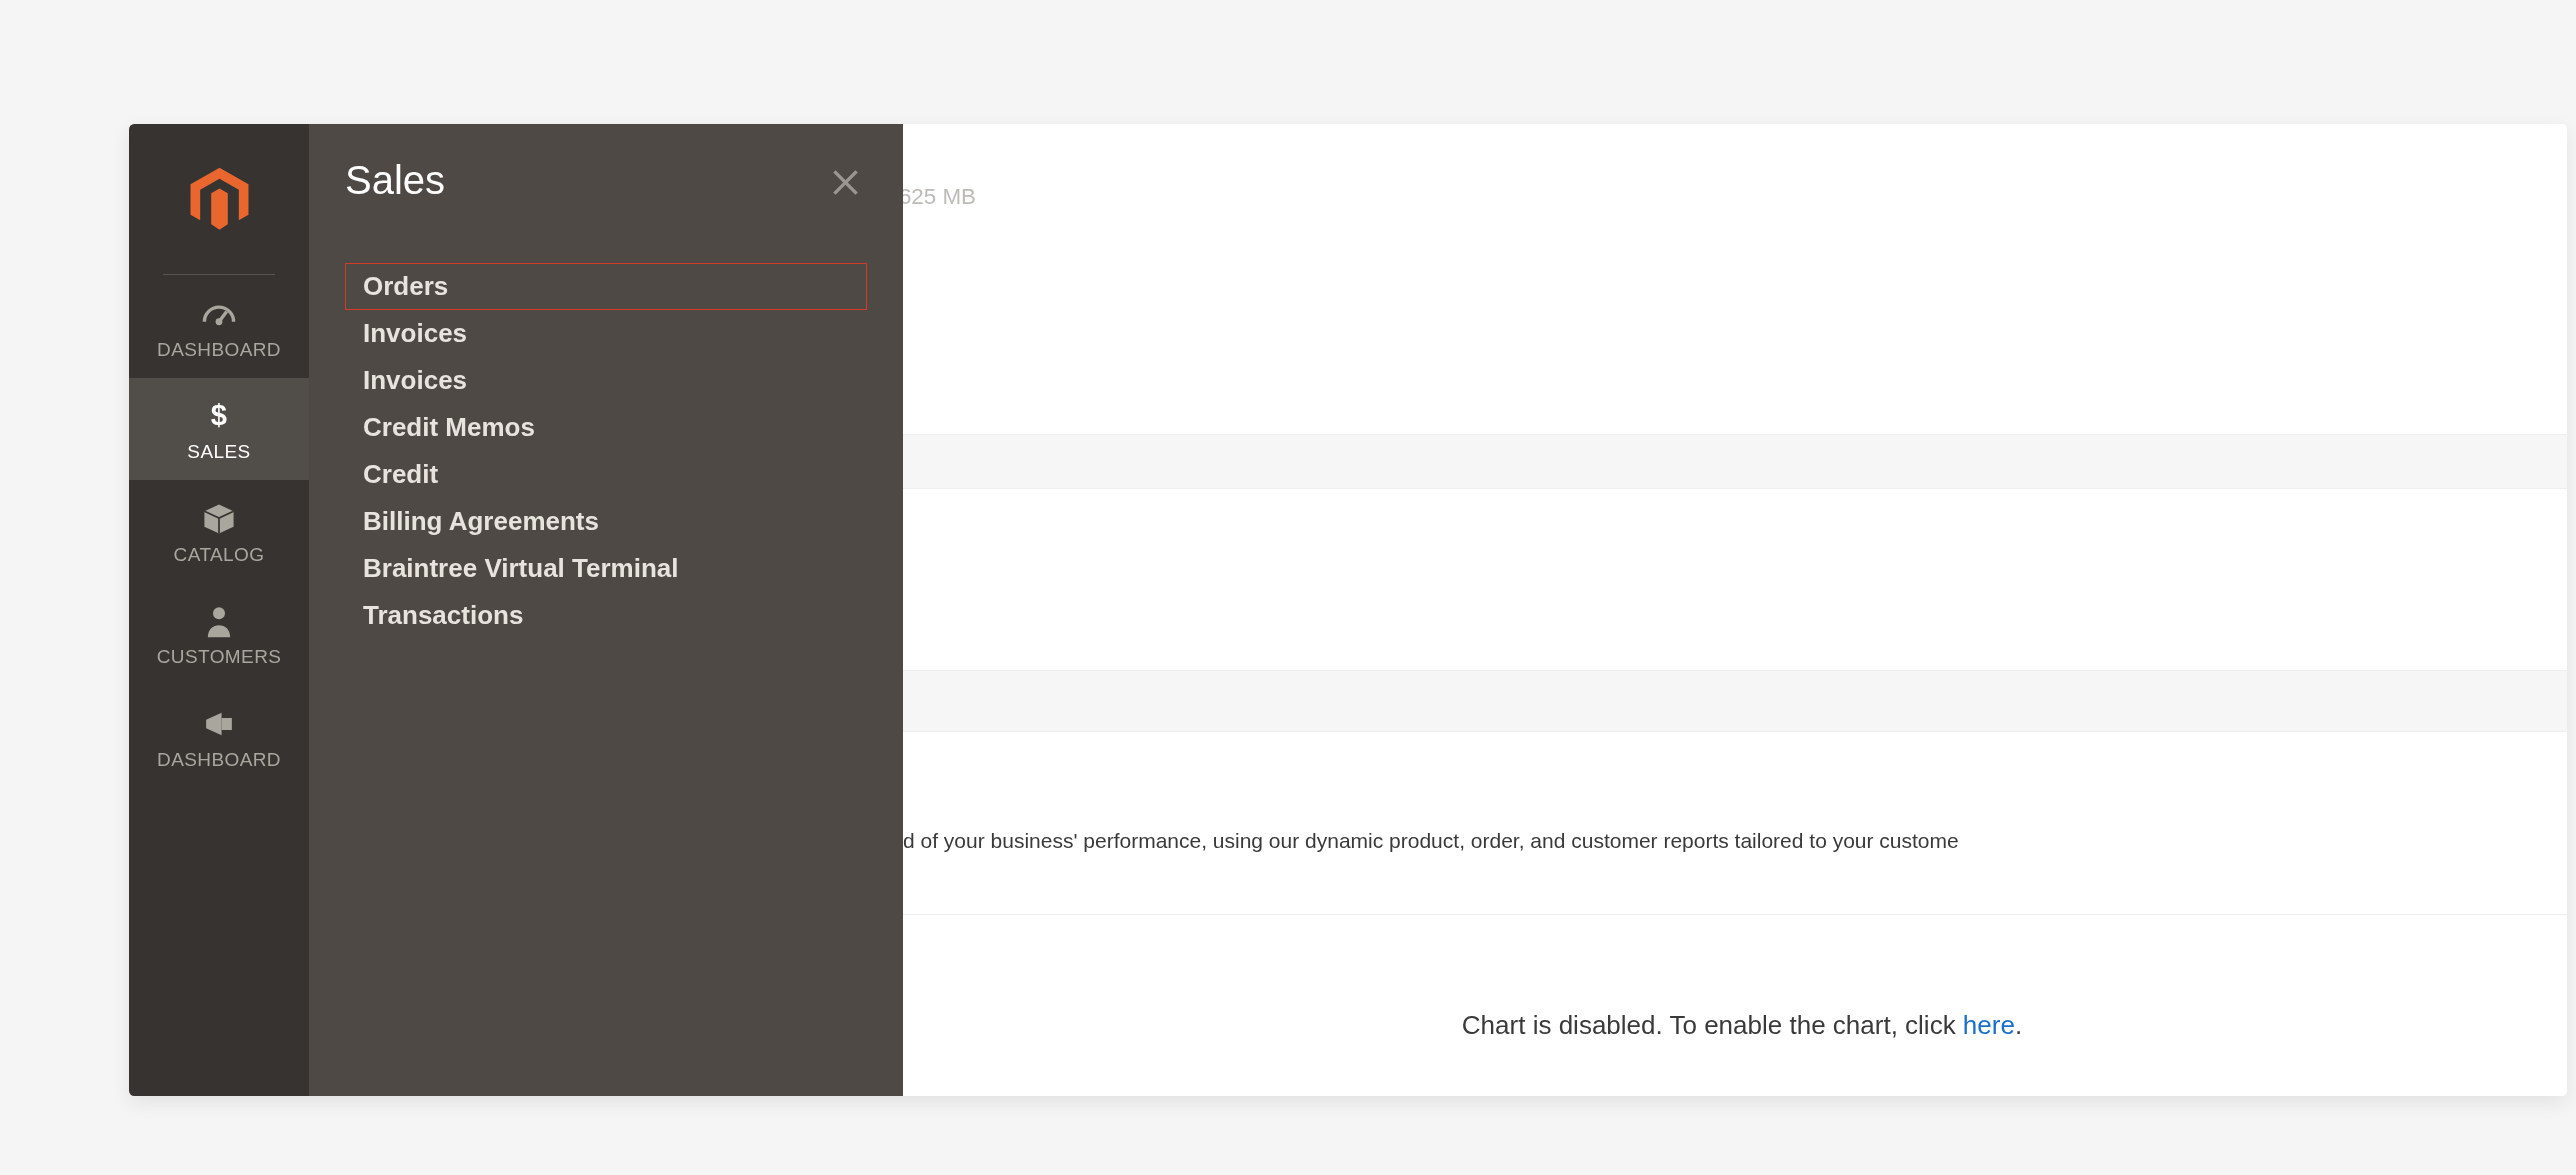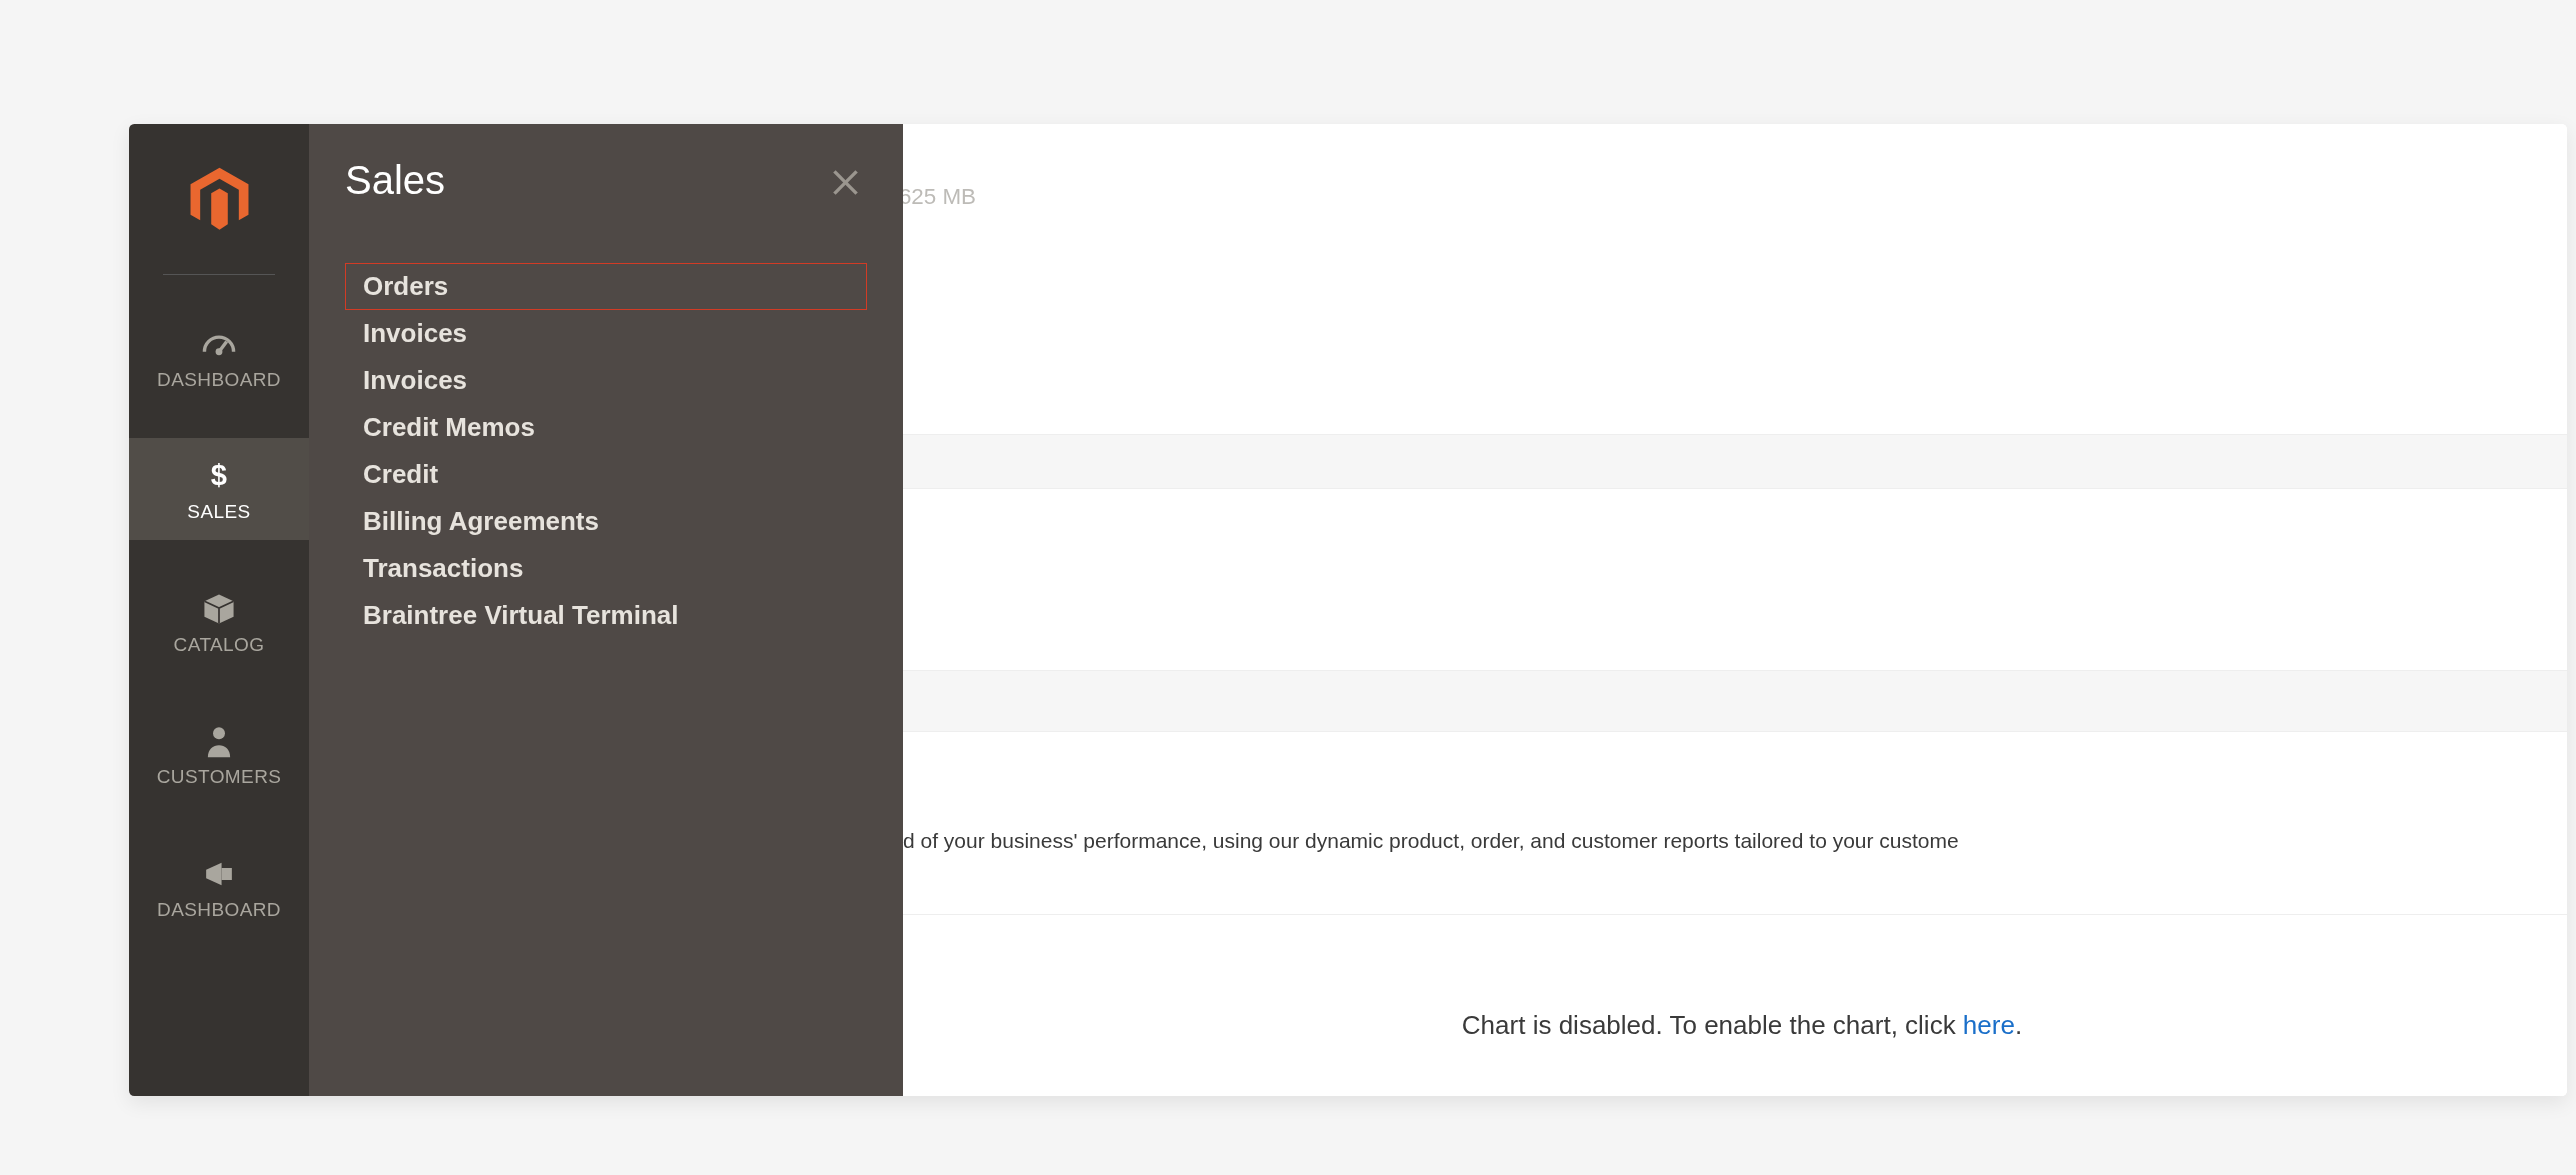--- a/index.html
+++ b/index.html
@@ -22,21 +22,20 @@
     overflow: hidden;
     display: flex;
   }
   .sidebar {
     width: 180px;
     background: #363330;
     display: flex;
     flex-direction: column;
     align-items: center;
     flex-shrink: 0;
-    gap: 30px;
   }
   .logo-wrap {
     height: 151px;
     display: flex;
     align-items: center;
     justify-content: center;
     width: 100%;
     position: relative;
   }
   .logo-wrap::after {
@@ -225,22 +224,22 @@
           <line x1="30" y1="4" x2="4" y2="30" stroke="#9b968f" stroke-width="4"></line>
         </svg>
     </div>
     <div class="flyout-items">
       <div class="flyout-item highlighted"><span>Orders</span></div>
       <div class="flyout-item"><span>Invoices</span></div>
       <div class="flyout-item"><span>Invoices</span></div>
       <div class="flyout-item"><span>Credit Memos</span></div>
       <div class="flyout-item"><span>Credit</span></div>
       <div class="flyout-item"><span>Billing Agreements</span></div>
+      <div class="flyout-item"><span>Braintree Virtual Terminal</span></div>
       <div class="flyout-item"><span>Transactions</span></div>
-      <div class="flyout-item"><span>Braintree Virtual Terminal</span></div>
     </div>
   </div>
 
   <div class="main">
     <div class="memstats">
       <div>s table pl</div>
       <div>emory usage: 625 MB</div>
     </div>
     <div class="band1"></div>
     <div class="band2"></div>

